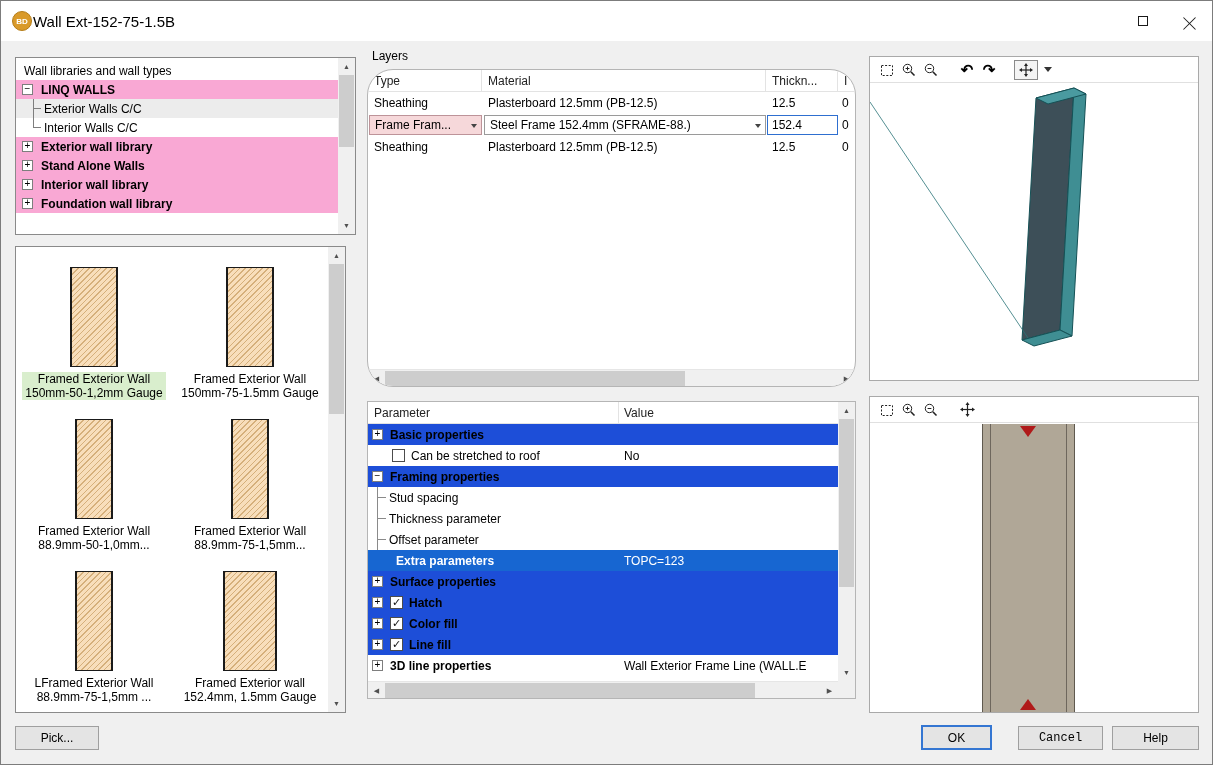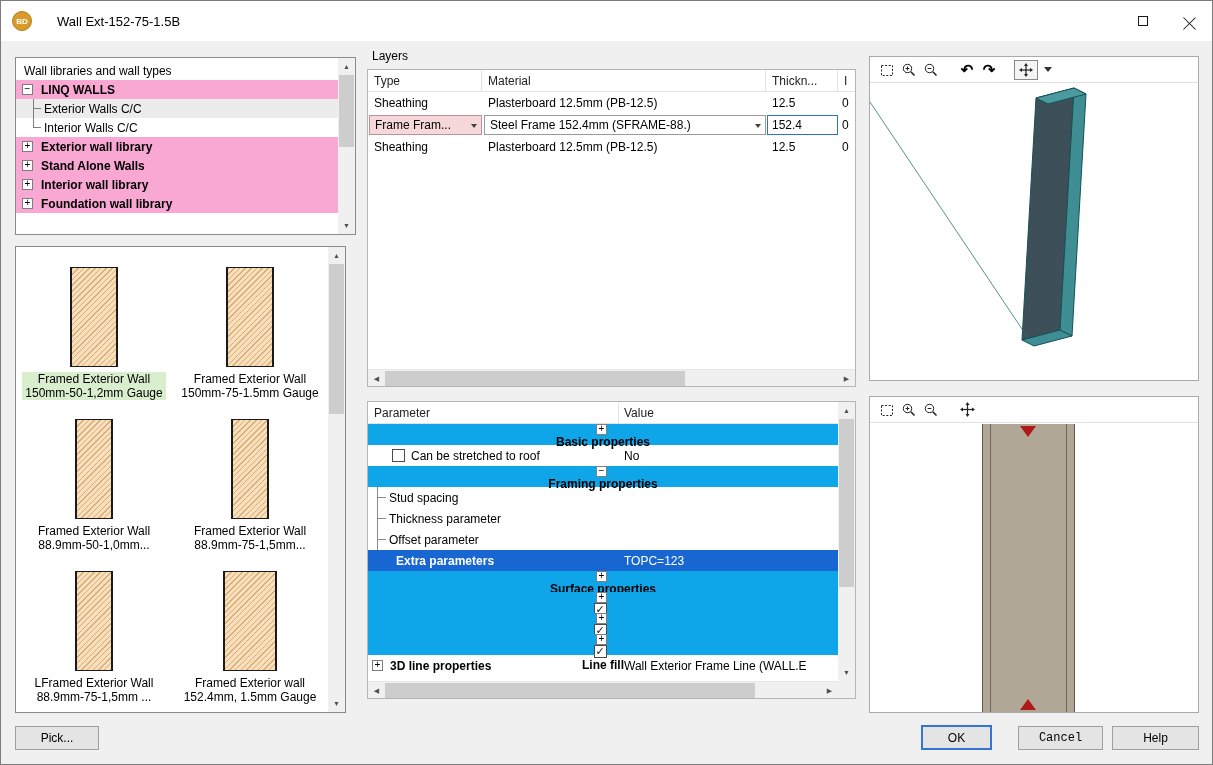--- a/index.html
+++ b/index.html
@@ -8,21 +8,21 @@
 
   .dialog { position:relative; width:1213px; height:765px; background:#f0f0f0;
             border:1px solid #7c7c7c; overflow:hidden; }
 
   
   .titlebar { position:absolute; left:0; top:0; right:0; height:40px; background:#fff;
               display:flex; align-items:center; }
   .logo { width:20px; height:20px; border-radius:50%; background:#d99a2a; border:1px solid #b57d18;
           color:#fff; font-size:8px; font-weight:bold; display:flex; align-items:center;
           justify-content:center; margin-left:11px; flex:none; }
-  .title-text { margin-left:25px; font-size:13px; }
+  .title-text { margin-left:1px; font-size:15px; }
   .win-controls { margin-left:auto; display:flex; height:100%; }
   .win-btn { width:46px; height:100%; display:flex; align-items:center; justify-content:center; }
   .max-glyph { width:10px; height:10px; border:1px solid #1a1a1a; }
   .close-glyph { position:relative; width:13px; height:13px; }
   .close-glyph::before, .close-glyph::after { content:""; position:absolute; left:6px; top:0;
       width:1px; height:17px; background:#1a1a1a; }
   .close-glyph::before { transform:rotate(45deg); }
   .close-glyph::after  { transform:rotate(-45deg); }
 
   
@@ -70,21 +70,21 @@
   .wall-pic { height:100px; background-color:#f8debb;
               background-image:repeating-linear-gradient(135deg, rgba(171,118,44,0.45) 0px,
                  rgba(171,118,44,0.45) 1px, transparent 1px, transparent 4px);
               border-left:2px solid #1a1a1a; border-right:2px solid #1a1a1a;
               border-top:1px solid #1a1a1a; border-bottom:1px solid #1a1a1a; }
   .thumb-label { margin-top:5px; text-align:center; line-height:14px; padding:0 3px; }
   .thumb-label.selected { background:#d9eecd; }
 
   
   .group-label { position:absolute; left:371px; top:48px; }
-  #layers-box { left:366px; top:68px; width:489px; height:318px; border-color:#b5b5b5; }
+  #layers-box { left:366px; top:68px; width:489px; height:318px; border-color:#b5b5b5;border-radius:26px; }
   .tbl-header { position:absolute; left:0; top:0; right:0; height:22px;
                 border-bottom:1px solid #e3e3e3; display:flex; color:#222; }
   .lh { padding:4px 6px 0 6px; border-right:1px solid #e3e3e3; overflow:hidden;
         white-space:nowrap; flex:none; }
   .layer-row { position:absolute; left:0; right:0; height:22px; }
   .lcell { position:absolute; top:0; height:22px; padding:4px 6px 0 6px; overflow:hidden;
            white-space:nowrap; }
   .combo { position:absolute; top:1px; height:20px; border:1px solid #9a9a9a; background:#fff;
            display:flex; align-items:center; padding:0 16px 0 5px; overflow:hidden;
            white-space:nowrap; }
@@ -92,21 +92,21 @@
   .caret { position:absolute; right:4px; top:8px; width:0; height:0;
            border-left:3.5px solid transparent; border-right:3.5px solid transparent;
            border-top:4px solid #444; }
   .edit { position:absolute; top:1px; height:20px; border:1px solid #2e6fd0; background:#fff;
           display:flex; align-items:center; padding:0 4px; }
 
   
   #params-box { left:366px; top:400px; width:489px; height:298px; border-color:#b5b5b5; }
   .p-rows { position:absolute; left:0; top:22px; width:470px; }
   .p-row { position:relative; height:21px; display:flex; align-items:center; white-space:nowrap; }
-  .p-row.band { background:#0ea5e9;flex-direction:column; }
+  .p-row.band { background:#1d4ed8; }
   .p-row.selected { background:#1766d1; color:#fff; }
   .p-row .expander { margin-left:4px; margin-right:7px; }
   .bold { font-weight:bold; }
   .p-value { position:absolute; left:256px; top:0; height:21px; display:flex; align-items:center;
              max-width:210px; overflow:hidden; white-space:nowrap; }
   .cb { width:13px; height:13px; border:1px solid #4c4c4c; background:#fff; flex:none;
         display:inline-flex; align-items:center; justify-content:center; margin-right:6px; }
   .cb.checked::before { content:"✓"; font-size:11px; line-height:11px; color:#111; }
   .pconn { position:relative; width:14px; height:21px; flex:none; margin-left:7px; }
   .pconn::before { content:""; position:absolute; left:2px; top:0; height:21px;

